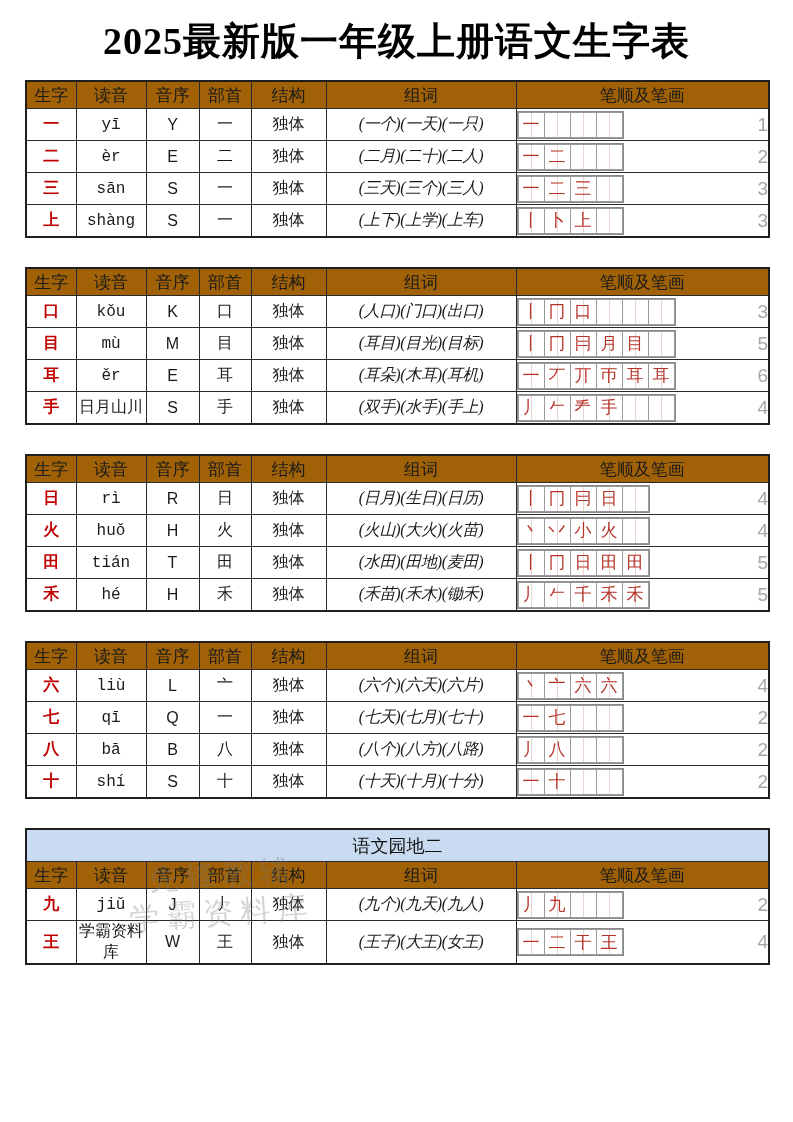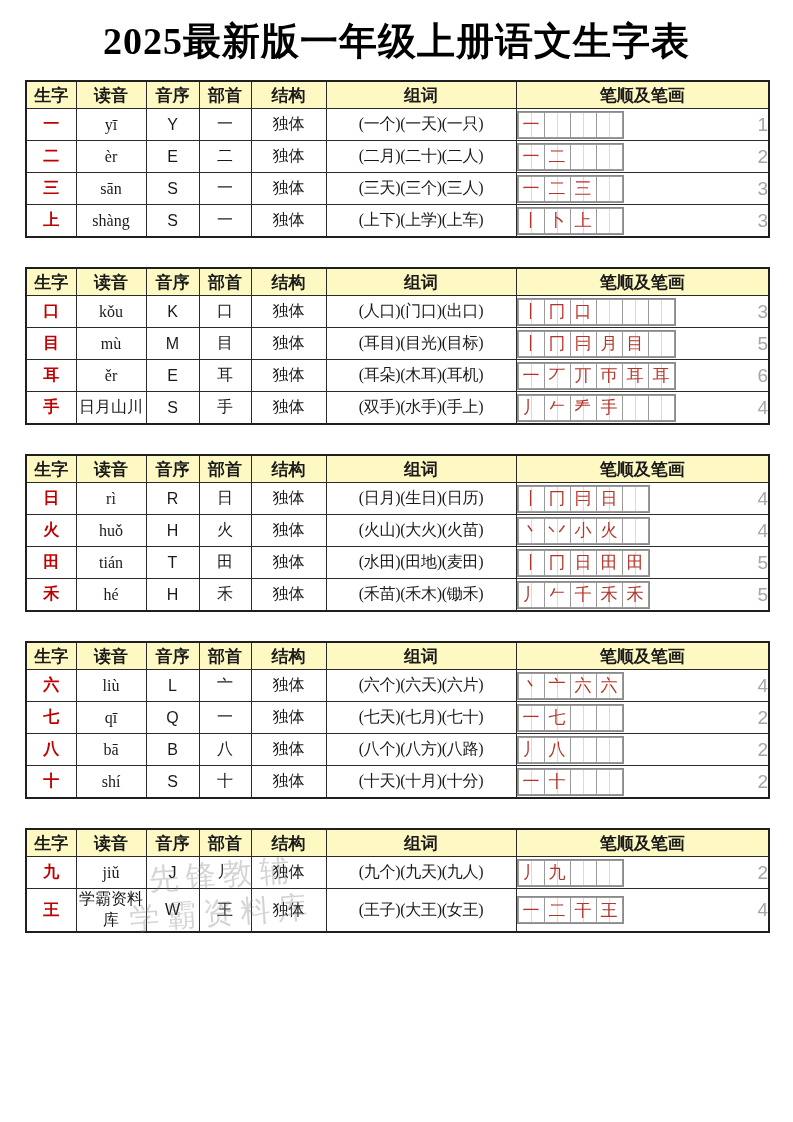--- a/index.html
+++ b/index.html
@@ -46,40 +46,40 @@
     height: 31px;
     text-align: left;
     padding-left: 8px;
     font-size: 18px;
     font-weight: normal;
     color: #111;
   }
   tr.head-row th {
     height: 26px;
     font-size: 17px;
-    font-weight: bold;
-    background: #fef9c3;
+    font-weight: normal;
+    background: #a16207;
   }
   tr.data-row td { height: 31px; font-size: 16px; }
   td.c-char {
     color: #c00000;
     font-size: 19px;
     font-weight: bold;
   }
   td.c-pinyin {
-    font-family: Liberation Serif, serif;
+    font-family: Liberation Mono, monospace;
     font-size: 17px;
   }
   td.c-initial {
     font-family: "Liberation Sans", sans-serif;
     font-size: 17px;
   }
   td.c-radical { font-size: 16px; }
   td.c-structure { font-size: 16px; }
-  td.c-words { font-size: 15px; letter-spacing: -0.3px; }
+  td.c-words { font-size: 15px; letter-spacing: -0.3px; font-style: italic; }
   td.c-strokes { padding: 1px 6px 1px 3px; }
   .strokes-wrap {
     display: flex;
     align-items: center;
     justify-content: space-between;
   }
   .stroke-boxes {
     display: flex;
     border: 1px solid #8a8a8a;
   }
@@ -559,20 +559,23 @@
     <colgroup>
       <col style="width:50px">
           <col style="width:70px">
           <col style="width:53px">
       <col style="width:52px">
           <col style="width:75px">
           <col style="width:190px">
       <col style="width:253px">
     </colgroup>
     <thead>
+      <tr>
+        <th class="banner" colspan="7">语文园地二</th>
+      </tr>
       <tr class="head-row">
         <th>生字</th>
         <th>读音</th>
         <th>音序</th>
         <th>部首</th>
         <th>结构</th>
         <th>组词</th>
         <th>笔顺及笔画</th>
       </tr>
     </thead>

